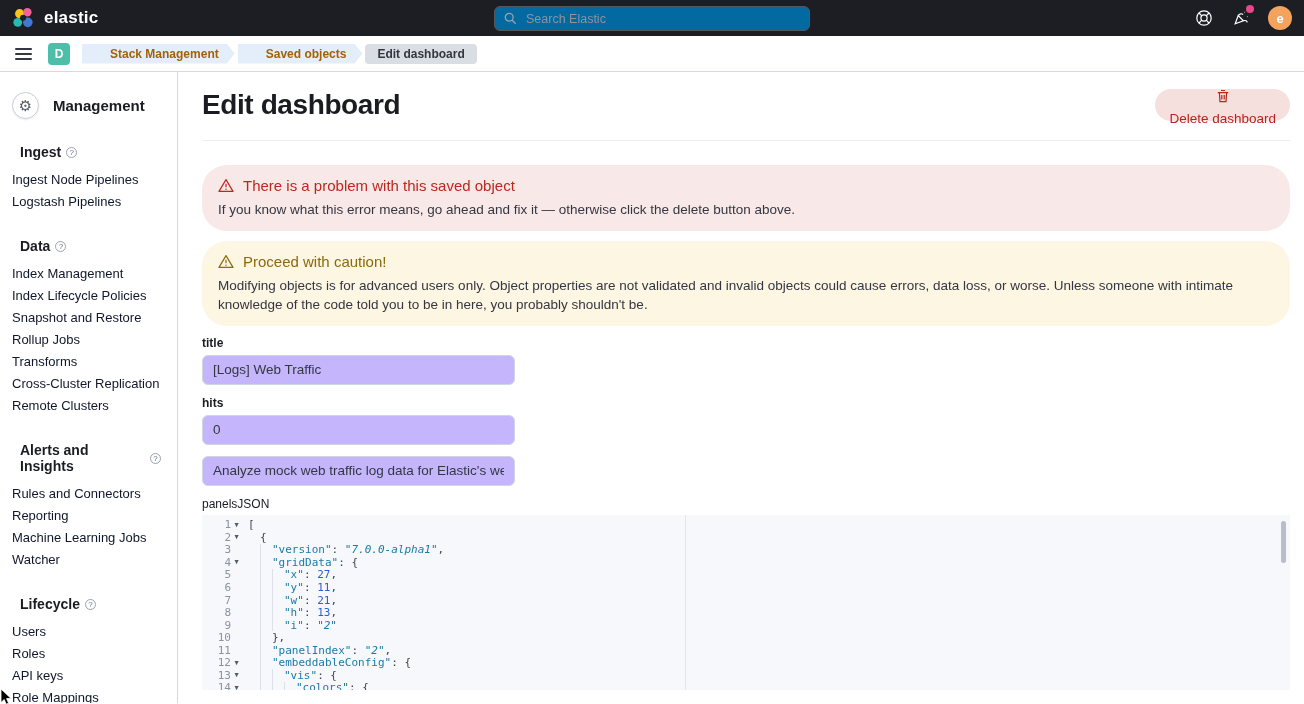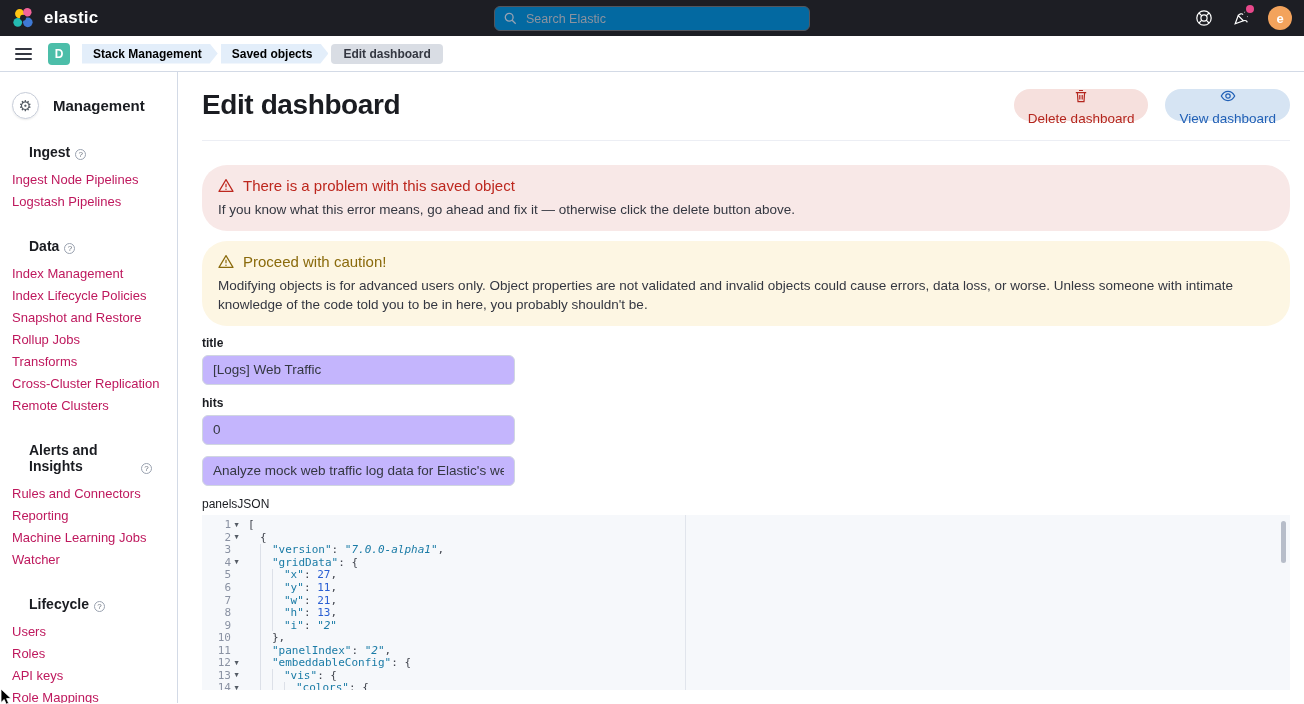--- a/index.html
+++ b/index.html
@@ -26,35 +26,35 @@
     font-size:13px; font-weight:600; display:flex; align-items:center; justify-content:center; cursor:pointer; }
 
   
   .crumbbar { height:36px; background:#fff; border-bottom:1px solid #d3dae6; display:flex; align-items:center; padding:0 9px; }
   .hamburger { width:30px; height:30px; display:flex; flex-direction:column; justify-content:center; gap:3px; cursor:pointer; padding:0 6px; }
   .hamburger span { display:block; height:2px; width:17px; background:#343741; border-radius:1px; }
   .app-badge { width:22px; height:22px; border-radius:4px; background:#4cbea9; color:#fff; font-size:12px; font-weight:700;
     display:flex; align-items:center; justify-content:center; margin-left:9px; }
   .crumbs { display:flex; align-items:center; margin-left:12px; }
   .crumb { height:20px; line-height:20px; font-size:12px; font-weight:600; white-space:nowrap; }
-  .crumb.link { background:#e3eefa; color:#000000; padding:0 16px 0 11px; margin-right:3px; cursor:pointer;
+  .crumb.link { background:#e3eefa; color:#a16207; padding:0 16px 0 28px; margin-right:3px; cursor:pointer;
     clip-path:polygon(0 0, calc(100% - 8px) 0, 100% 50%, calc(100% - 8px) 100%, 0 100%);text-align:right; }
   .crumb.current { background:#d9dde4; color:#343741; padding:0 12px; border-radius:4px; }
 
   
   .page { display:flex; height:631px; }
   .sidebar { width:178px; min-width:178px; border-right:1px solid #d3dae6; padding:20px 8px 0 12px; overflow:hidden; background:#fff; }
   .mgmt-head { display:flex; align-items:center; gap:14px; margin-bottom:6px; }
   .mgmt-icon { width:27px; height:27px; border-radius:50%; border:1px solid #c6ccd8; color:#545b64;
     display:flex; align-items:center; justify-content:center; font-size:15px; box-shadow:0 1px 2px rgba(0,0,0,.08); }
   .mgmt-title { font-size:15px; font-weight:700; color:#1a1c21; }
-  .sect-title { font-size:14px; font-weight:700; color:#1a1c21; margin:25px 17px 9px; display:flex; align-items:flex-end; gap:5px; }
+  .sect-title { font-size:14px; font-weight:700; color:#1a1c21; margin:25px 8px 9px; display:flex; align-items:center; gap:5px; }
   .qmark { width:11px; height:11px; min-width:11px; border:1px solid #9aa2b0; border-radius:50%; color:#69707d;
     font-size:8px; line-height:9px; text-align:center; font-weight:400; margin-top:1px; cursor:pointer; }
-  .side-item { display:block; font-size:13px; color:#be185d; padding:4px 0; line-height:14px; text-decoration:none; cursor:pointer; white-space:nowrap; }
+  .side-item { display:block; font-size:13px; color:#0f172a; padding:4px 0; line-height:14px; text-decoration:none; cursor:pointer; white-space:nowrap; }
 
   
   .content { flex:1; padding:16px 14px 0 24px; overflow:hidden; background:#fff; }
   .page-head { display:flex; justify-content:space-between; align-items:center; }
   h1.page-title { margin:0; font-size:28px; line-height:34px; font-weight:700; color:#1a1c21; letter-spacing:-.4px; }
   .actions { display:flex; gap:17px; }
   .btn { height:32px; display:inline-flex; align-items:center; gap:8px; padding:0 14px; border:0; border-radius:16px;
     font-size:13.5px; font-weight:500; font-family:inherit; cursor:pointer; white-space:nowrap;flex-direction:column; }
   .btn.danger { background:#f6e0dd; color:#b4251d; }
   .btn.primary { background:#d6e4f3; color:#2160b6; }
@@ -207,29 +207,20 @@
     <div class="page-head">
       <h1 class="page-title">Edit dashboard</h1>
       <div class="actions">
         <button class="btn danger">
           <span>
             <svg width="14" height="14" viewBox="0 0 14 14" fill="none" stroke="#b4251d" stroke-width="1.2">
               <path d="M5 1.5h4M1.8 3.6h10.4M3.4 3.6l.6 9h6l.6-9M5.8 6v4.4M8.2 6v4.4"></path>
             </svg>
           </span>
           <span>Delete dashboard</span>
-        </button>
-        <button class="btn primary">
-          <span>
-            <svg width="16" height="14" viewBox="0 0 16 14" fill="none" stroke="#2160b6" stroke-width="1.2">
-              <path d="M1.3 7 C3 3.8 5.4 2.4 8 2.4 C10.6 2.4 13 3.8 14.7 7 C13 10.2 10.6 11.6 8 11.6 C5.4 11.6 3 10.2 1.3 7 Z"></path>
-              <circle cx="8" cy="7" r="2.2"></circle>
-            </svg>
-          </span>
-          <span>View dashboard</span>
         </button>
       </div>
     </div>
 
     <div class="divider"></div>
 
     <div class="callout danger">
       <div class="co-title">
         <span>
           <svg width="16" height="15" viewBox="0 0 16 15" fill="none" stroke="#bd271e" stroke-width="1.2">

